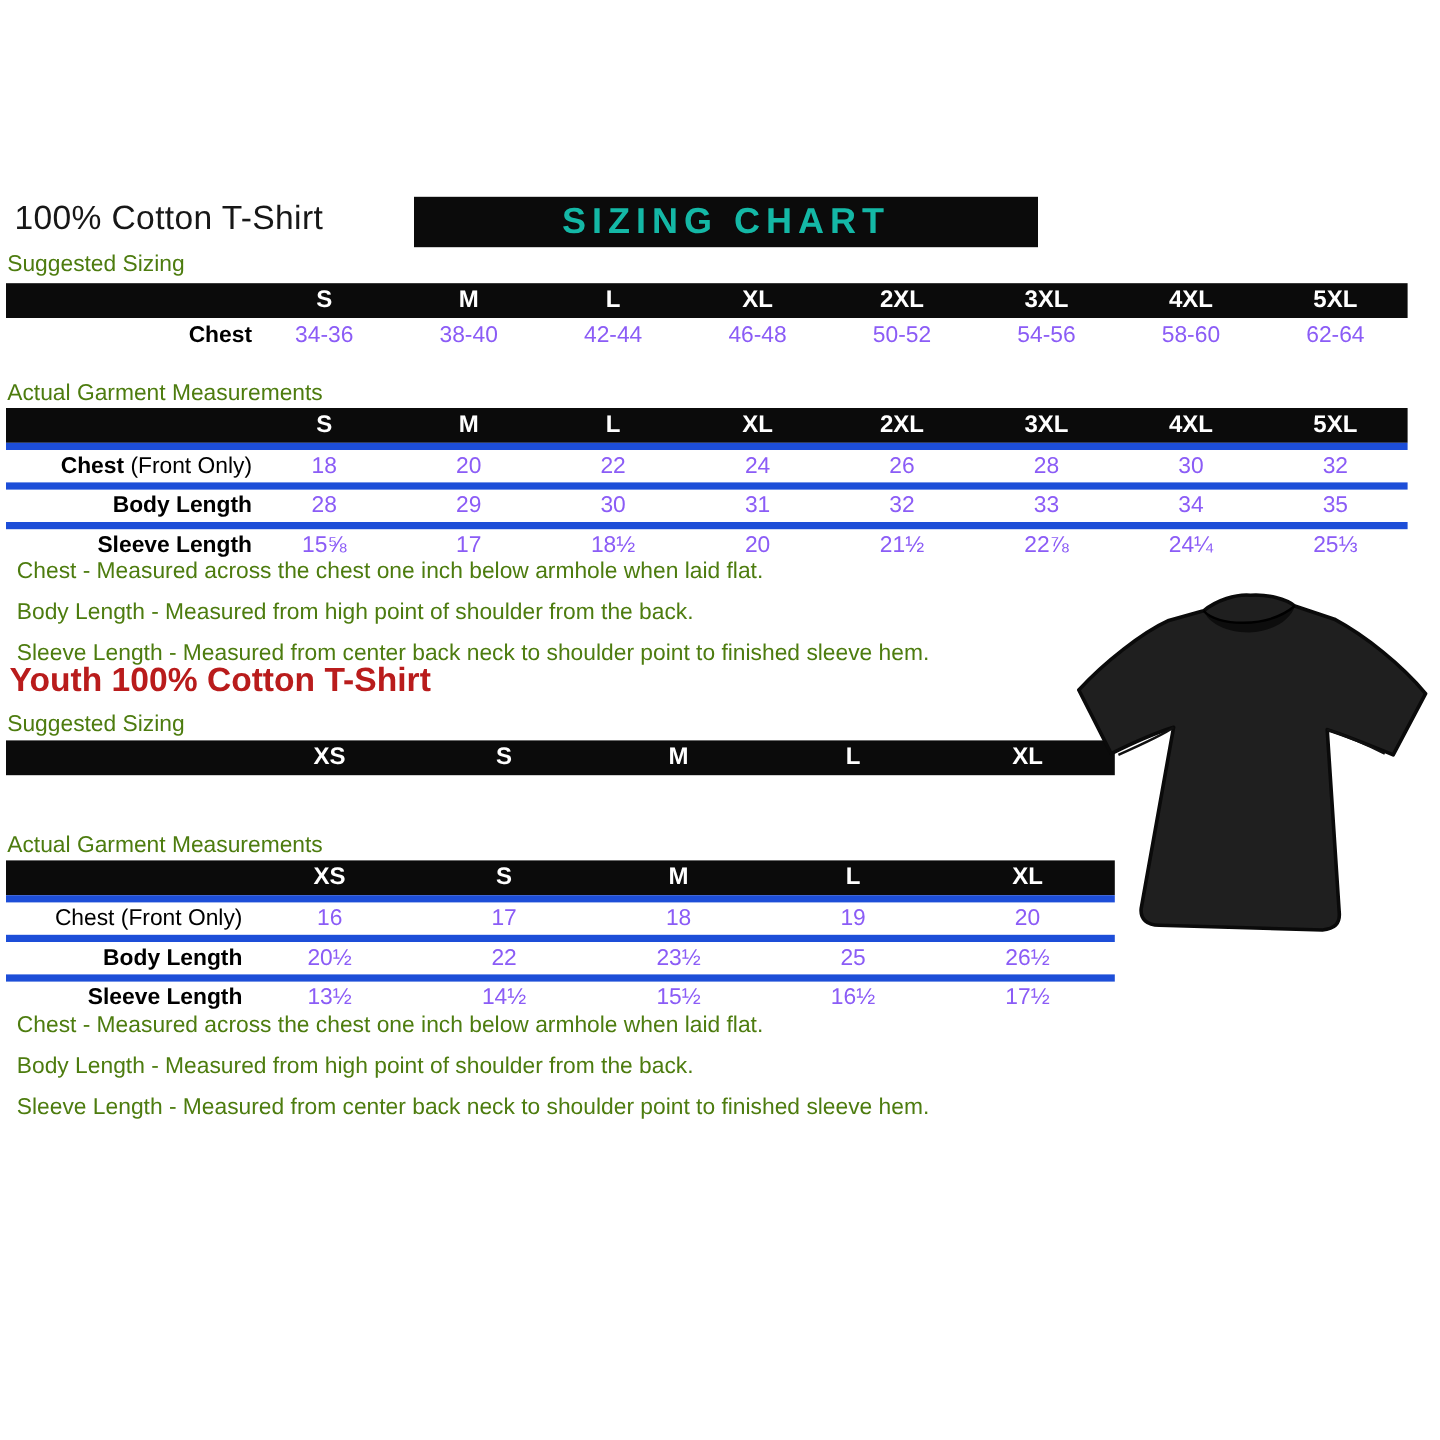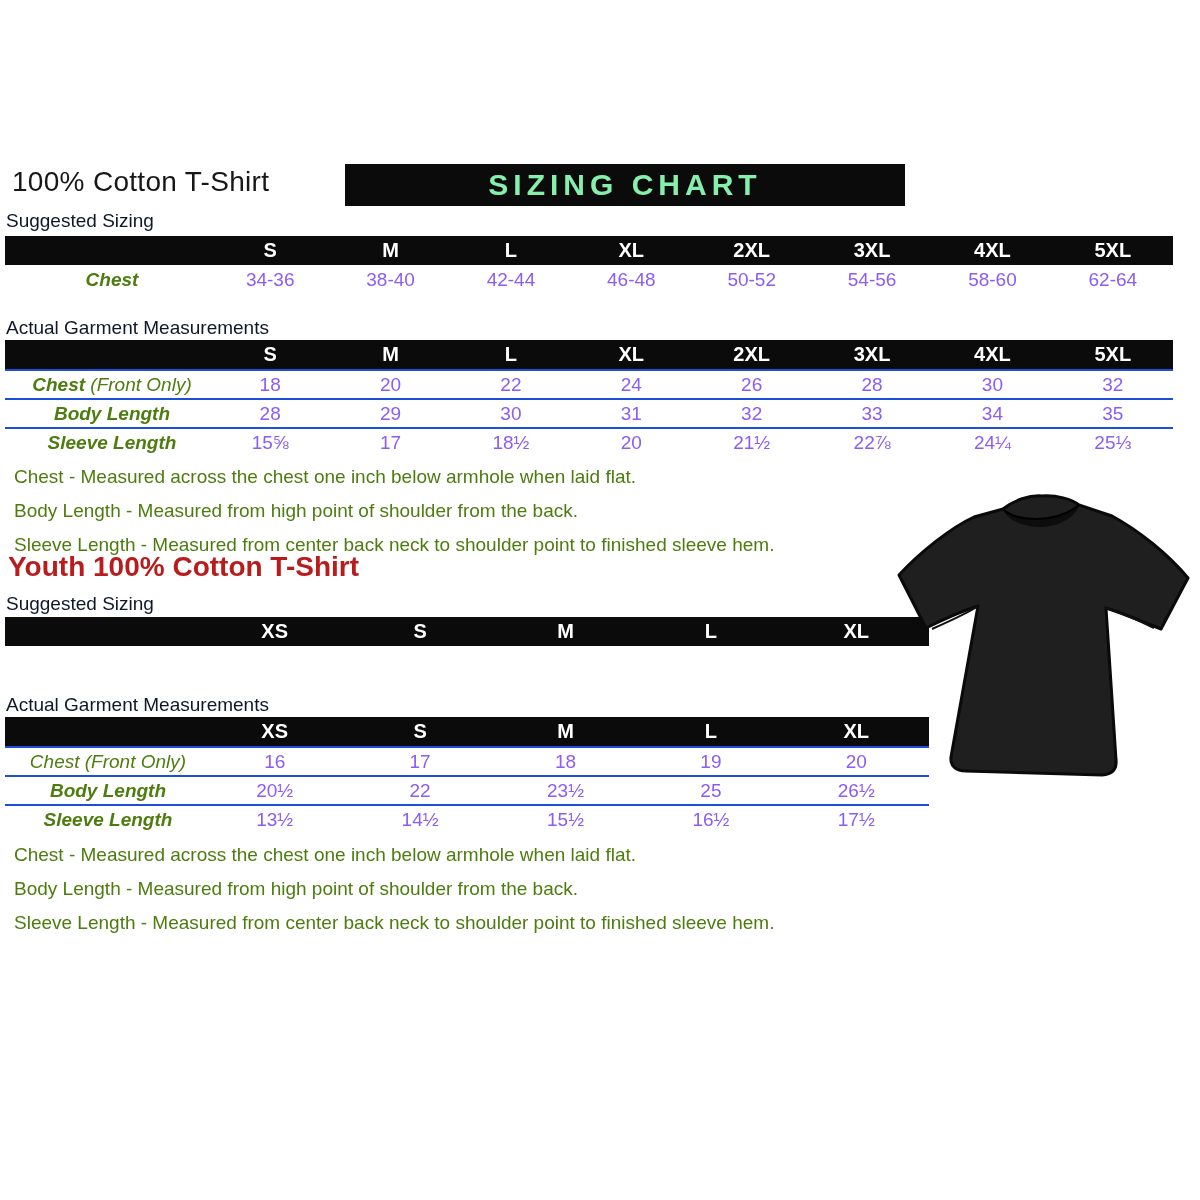--- a/index.html
+++ b/index.html
@@ -5,42 +5,42 @@
   html, body { margin:0; padding:0; }
   body {
     width:1200px; height:1200px; background:#ffffff;
     font-family:"Liberation Sans", sans-serif;
     position:relative; overflow:hidden; color:#1c1c1c;
   }
   .abs { position:absolute; }
 
   
   .page-title { left:12px; top:166px; font-size:28px; font-weight:400; color:#171717; letter-spacing:0.3px; }
-  .banner { left:345px; top:164px; width:560px; height:42px; background:#0b0b0b; color:#86efac;
+  .banner { left:345px; top:164px; width:520px; height:42px; background:#0b0b0b; color:#14b8a6;
             font-size:30px; font-weight:700; letter-spacing:5px; text-align:center; line-height:42px; }
   .youth-title { left:8px; top:551px; font-size:28px; font-weight:700; color:#b91c1c; }
-  .section-label { font-size:19px; color:#0f172a; }
+  .section-label { font-size:19px; color:#4d7c0f; }
   .lab-sugg-adult { left:6px; top:210px; }
   .lab-act-adult  { left:6px; top:317px; }
   .lab-sugg-youth { left:6px; top:593px; }
   .lab-act-youth  { left:6px; top:694px; }
 
   
   .sizetable { }
   .row { display:grid; }
   .grid8 { grid-template-columns:205px repeat(8, 1fr); width:1168px; }
   .grid5 { grid-template-columns:197px repeat(5, 1fr); width:924px; }
   .hdr { background:#0b0b0b; height:29px; }
   .hdr .hc { color:#ffffff; font-weight:700; font-size:20px; text-align:center; line-height:29px; }
   .drow { height:30px; }
   .drow .cell { font-size:19px; color:#8b5cf6; text-align:center; line-height:30px; }
-  .drow .label-cell { text-align:center; padding-left:9px; font-weight:700; color:#4d7c0f; white-space:pre;font-style:italic; }
+  .drow .label-cell { text-align:right; padding-left:9px; font-weight:700; color:#000000; white-space:pre; }
   .label-cell .sfx { font-weight:400; }
   .label-cell.normal-label .main { font-weight:400; }
-  .lined .drow { border-top:2px solid #1d4ed8; height:27px; }
+  .lined .drow { border-top:6px solid #1d4ed8; height:27px; }
   .lined .drow .cell { line-height:27px; }
 
   .t-adult-sugg { left:5px; top:236px; }
   .t-adult-act  { left:5px; top:340px; }
   .t-youth-sugg { left:5px; top:617px; }
   .t-youth-act  { left:5px; top:717px; }
 
   
   .notes p { margin:0 0 12px 0; font-size:19px; color:#4d7c0f; }
   .notes-adult { left:14px; top:466px; }

